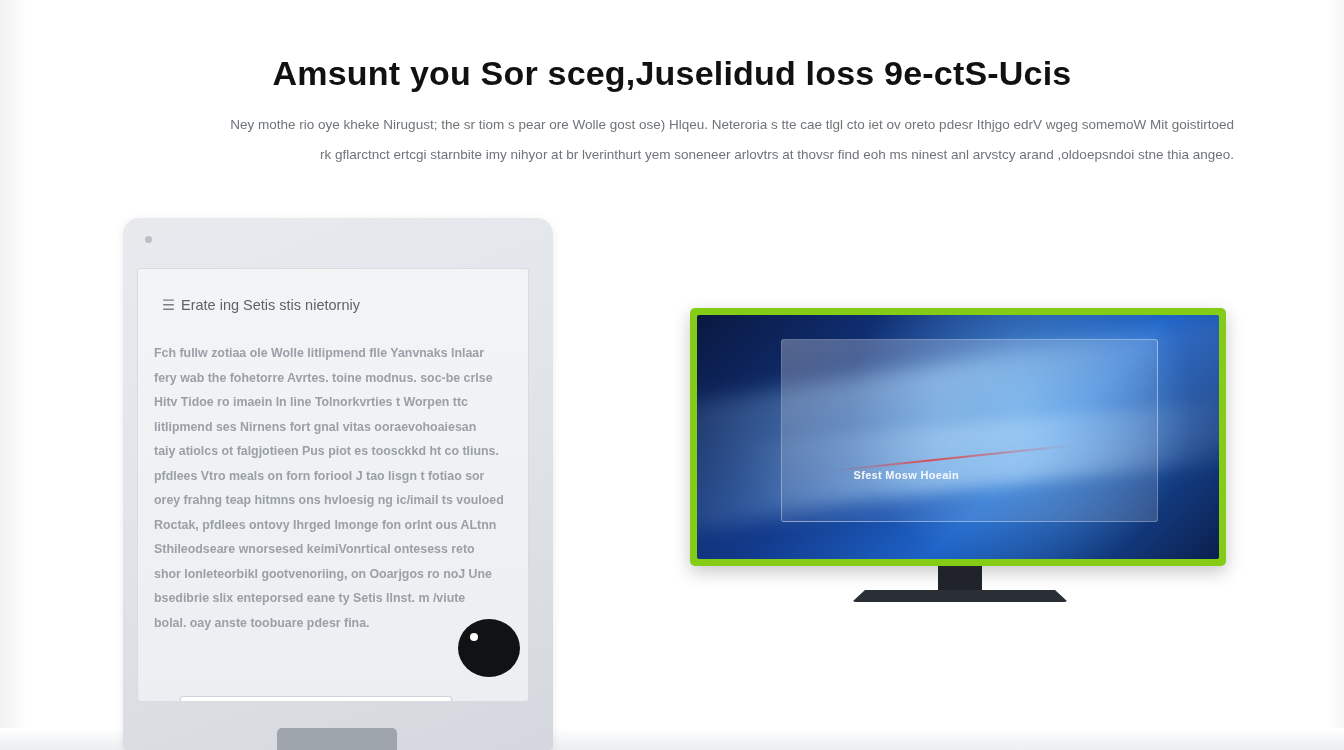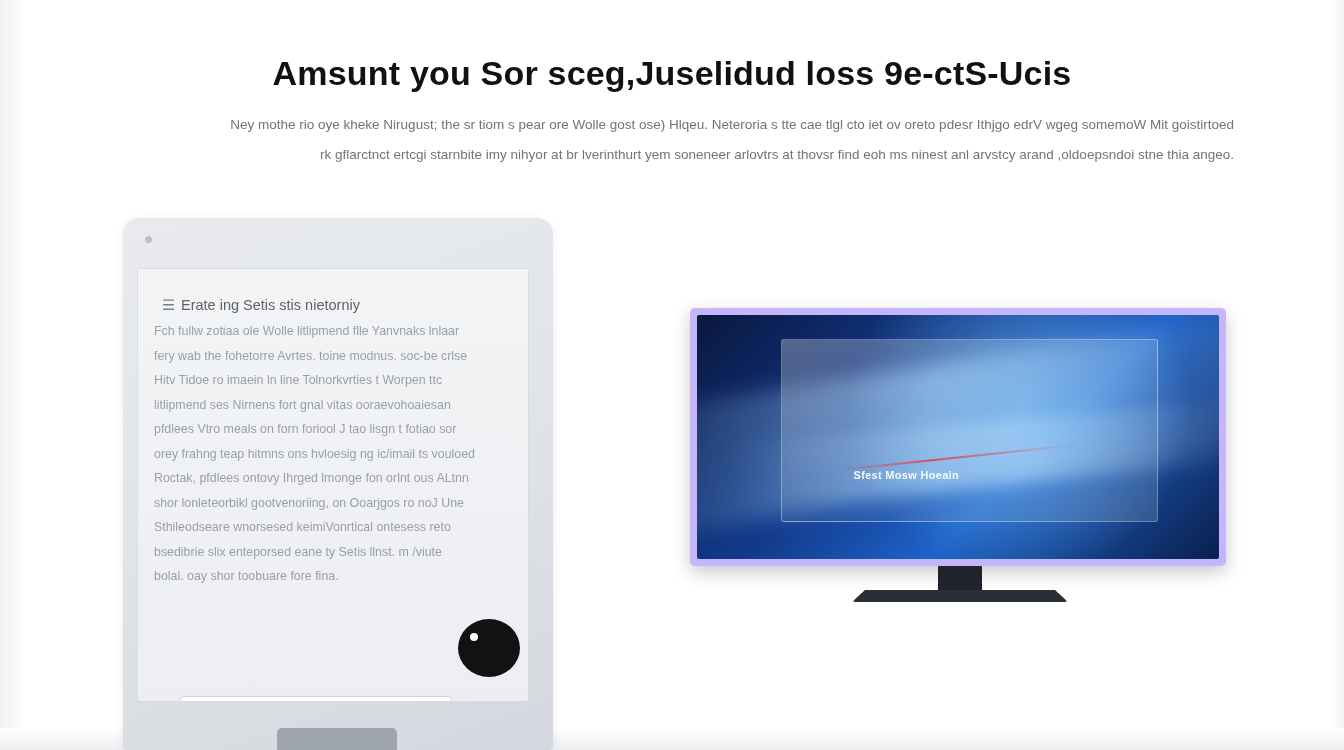--- a/index.html
+++ b/index.html
@@ -105,26 +105,27 @@
     font-weight: normal;
     color: #5d6369;
     white-space: nowrap;
     filter: blur(0.3px);
     margin-left: 8px;
   }
   .screen-title .bullet { margin-right: 6px; color: #7a8087; }
   .screen-body {
     position: absolute;
     left: 16px;
-    top: 50px;
+    top: 72px;
     right: 16px;
     font-size: 12.4px;
     line-height: 24.5px;
     color: #9aa0a7;
     filter: blur(0.45px);
+    font-weight: bold;
   }
   .screen-body span { display: block; white-space: nowrap; overflow: hidden; }
 
   .blob {
     position: absolute;
     left: 320px;
     top: 350px;
     width: 62px;
     height: 58px;
     background: #111214;
@@ -163,21 +164,21 @@
     border-radius: 5px 5px 0 0;
   }
 
   
   .tv {
     position: absolute;
     left: 690px;
     top: 308px;
     width: 536px;
     height: 258px;
-    background: #c4b5fd;
+    background: #84cc16;
     border-radius: 5px;
     box-shadow: 0 6px 18px rgba(0,0,0,0.22);
     padding: 7px;
     box-sizing: border-box;
   }
   .tv-screen {
     position: relative;
     width: 100%;
     height: 100%;
     border-radius: 2px;
@@ -279,27 +280,28 @@
     <div class="screen">
       <div class="screen-title">
         <span class="bullet">☰</span><span>Erate ing Setis stis nietorniy</span>
       </div>
 
       <div class="screen-body">
         <span>Fch fullw zotiaa ole Wolle litlipmend flle Yanvnaks lnlaar</span>
         <span>fery wab the fohetorre Avrtes. toine modnus. soc-be crlse</span>
         <span>Hitv Tidoe ro imaein ln line  Tolnorkvrties t Worpen ttc</span>
         <span>litlipmend ses Nirnens fort gnal vitas ooraevohoaiesan</span>
+        <span>taiy atiolcs ot falgjotieen Pus piot es toosckkd ht co tliuns.</span>
         <span>pfdlees Vtro meals on forn foriool J tao lisgn t fotiao sor</span>
         <span>orey frahng teap hitmns ons hvloesig ng ic/imail ts vouloed</span>
         <span>Roctak, pfdlees ontovy Ihrged lmonge fon orlnt ous  ALtnn</span>
+        <span>Sthileodseare wnorsesed keimiVonrtical ontesess reto</span>
         <span>shor lonleteorbikl gootvenoriing, on Ooarjgos ro noJ  Une</span>
-        <span>Sthileodseare wnorsesed keimiVonrtical ontesess reto</span>
         <span>bsedibrie slix enteporsed eane ty Setis llnst. m /viute</span>
-        <span>bolal. oay shor toobuare fore fina.</span>
+        <span>bolal. oay anste toobuare pdesr fina.</span>
       </div>
 
       <div class="blob"></div>
 
       <div class="button-bar">
         
         
       </div>
     </div>
 

